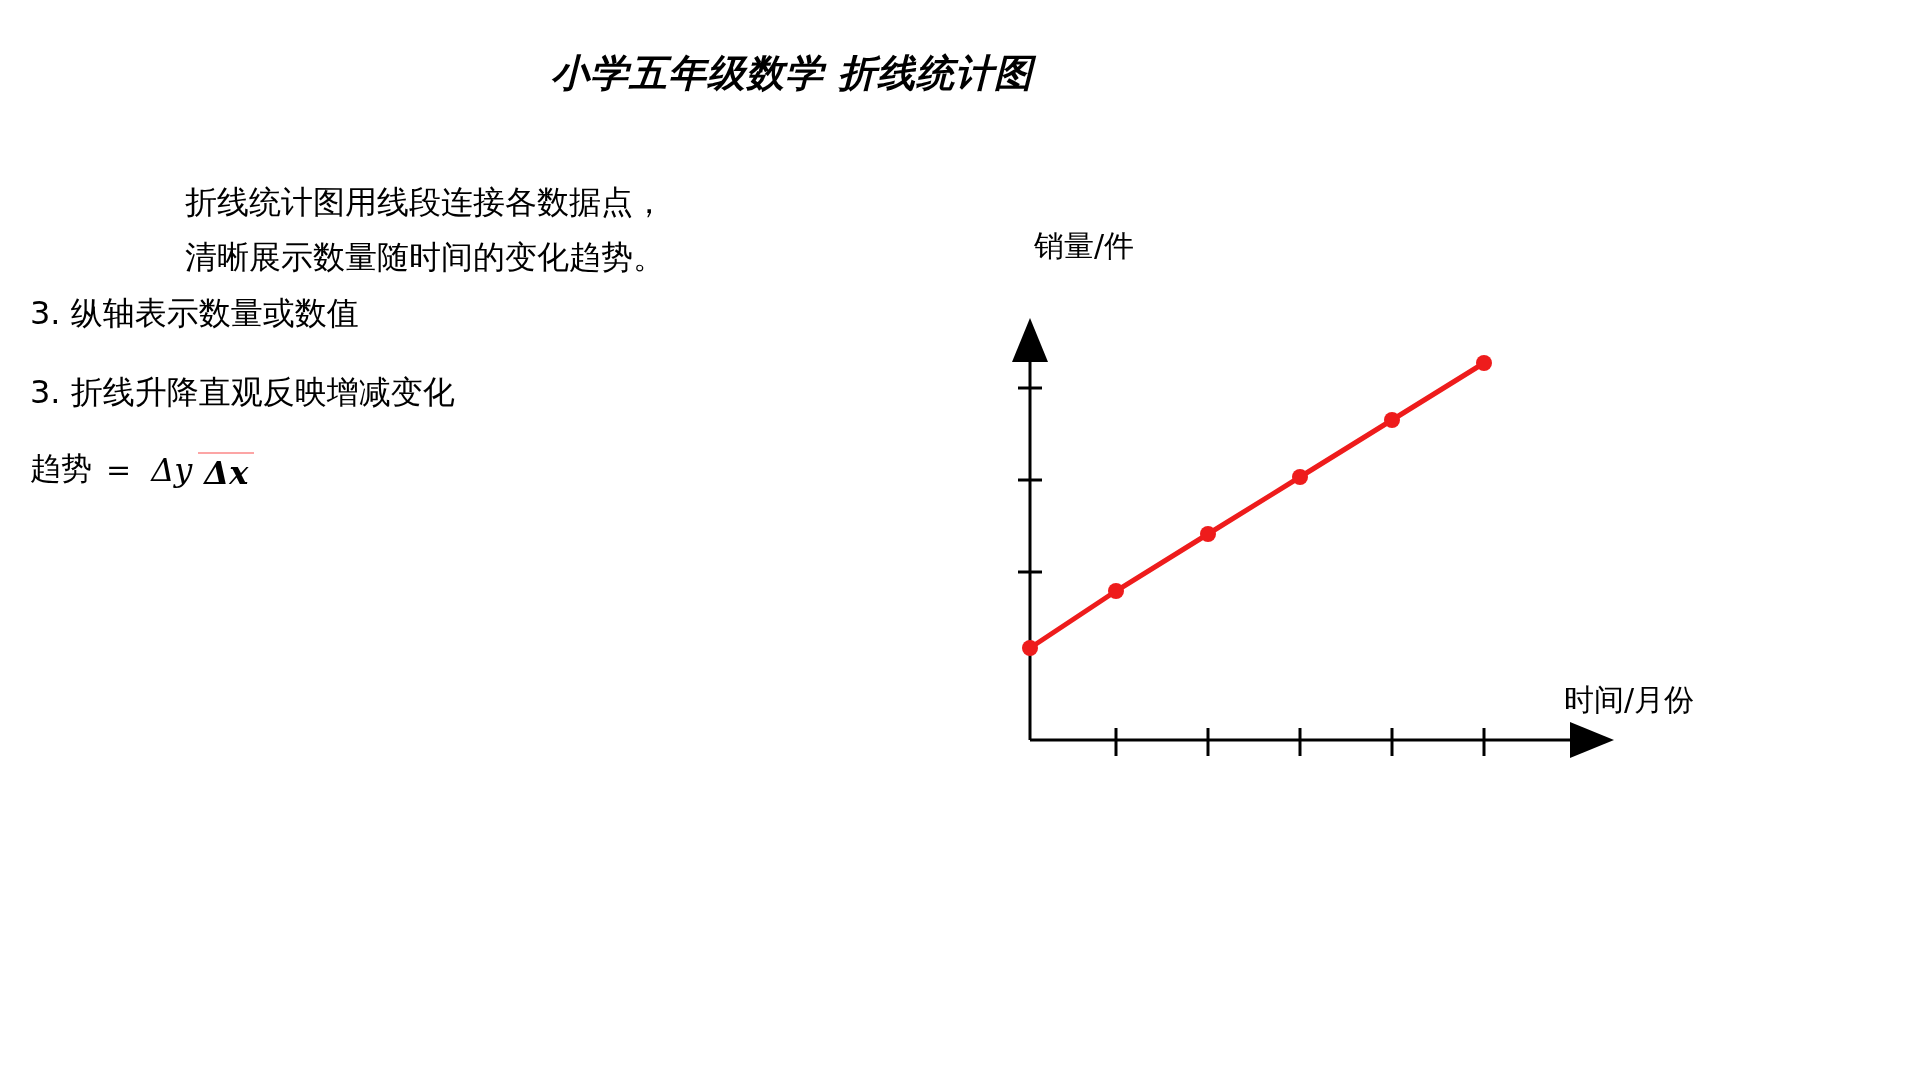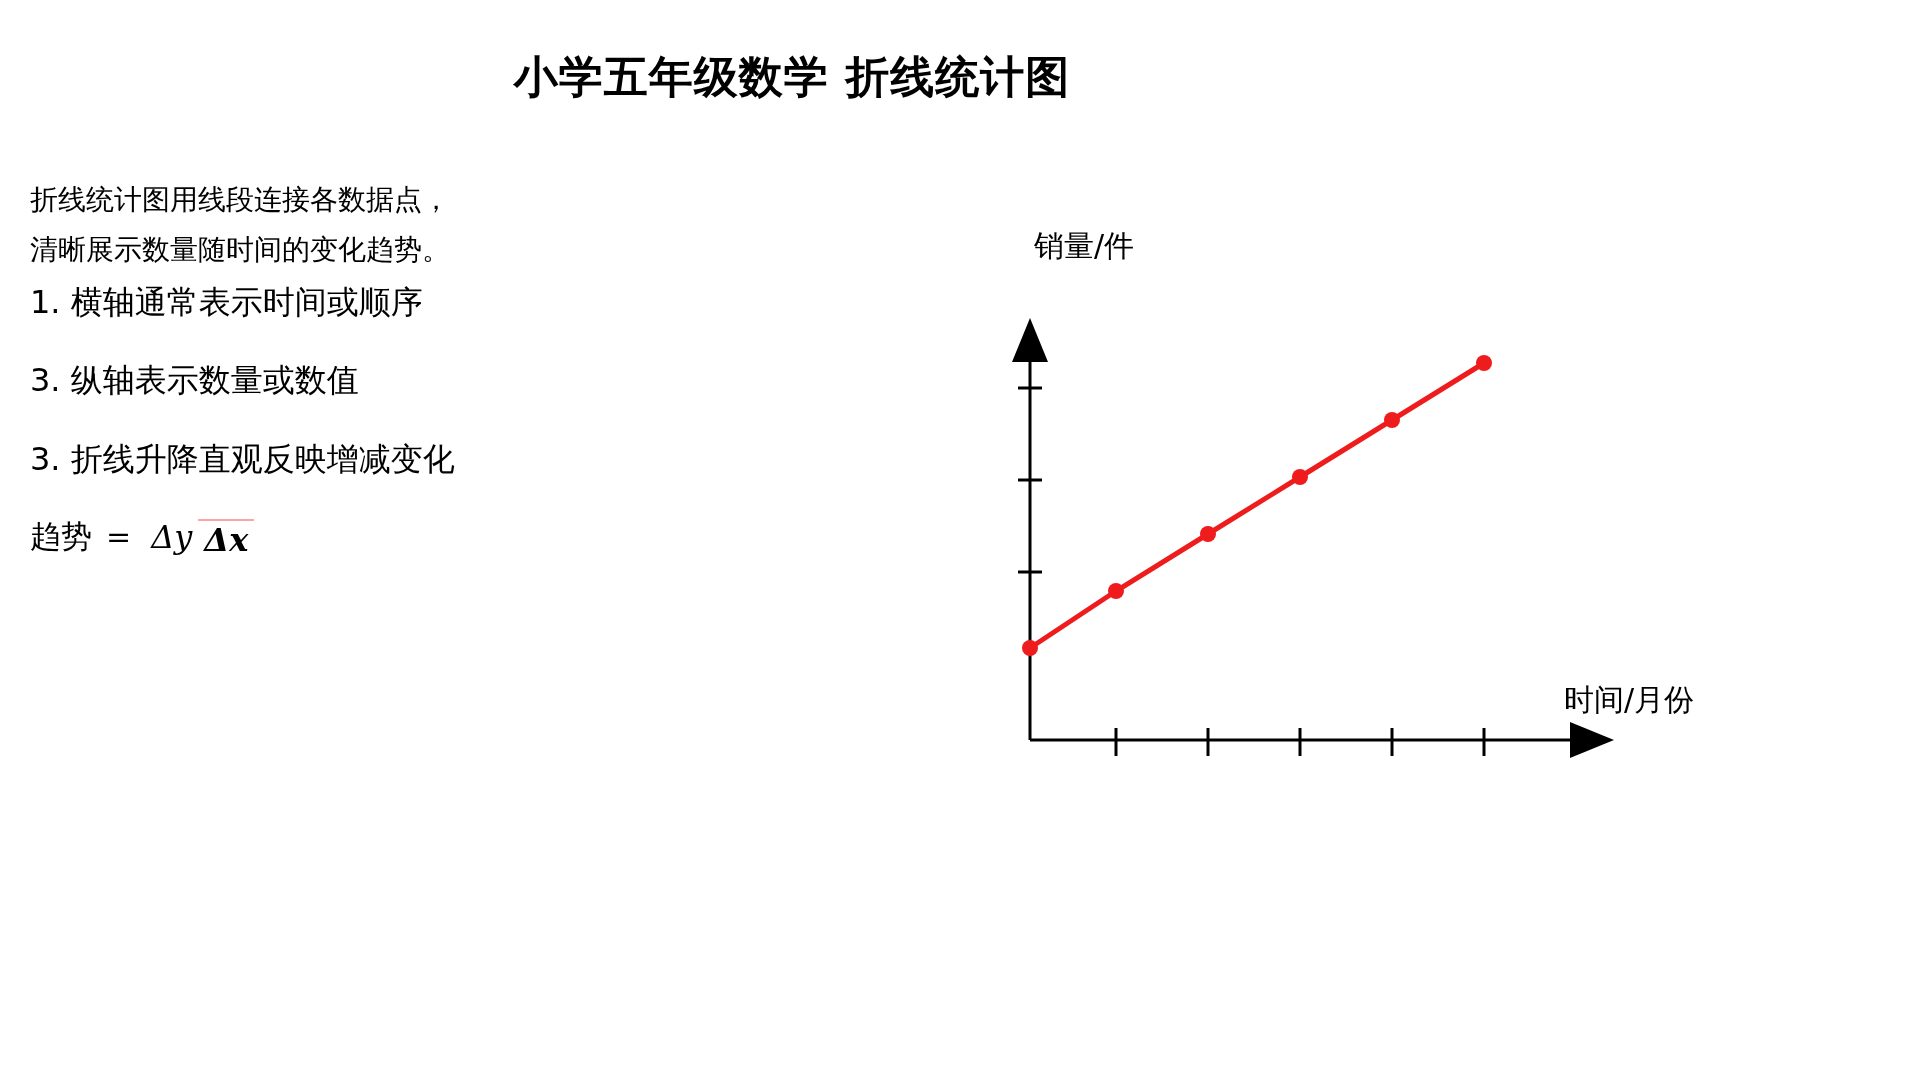--- a/index.html
+++ b/index.html
@@ -15,37 +15,39 @@
     color: #000000;
     overflow: hidden;
   }
 
   #page-title {
     position: absolute;
     top: 48px;
     left: 0;
     width: 1584px;
     text-align: center;
-    font-size: 44px;
+    font-size: 38px;
     font-weight: bold;
     letter-spacing: 1px;
+    font-style: italic;
   }
 
   #text-column {
     position: absolute;
     left: 30px;
     top: 180px;
     width: 790px;
   }
 
   .para {
-    font-size: 28px;
+    font-size: 32px;
     line-height: 1.42;
     margin: 0 0 10px 0;
     white-space: nowrap;
+    text-align: center;
   }
 
   .list-item {
     font-size: 32px;
     line-height: 1.4;
     margin: 0 0 34px 0;
     white-space: nowrap;
   }
   .list-item:first-of-type { margin-top: 38px; }
 
@@ -113,21 +115,20 @@
 </style>
 </head>
 <body>
 
 <div id="page-title">小学五年级数学 折线统计图</div>
 
 <div id="text-column">
   <p class="para">折线统计图用线段连接各数据点，</p>
   <p class="para">清晰展示数量随时间的变化趋势。</p>
 
-  <p class="list-item">1. 横轴通常表示时间或顺序</p>
   <p class="list-item">3. 纵轴表示数量或数值</p>
   <p class="list-item">3. 折线升降直观反映增减变化</p>
 
   <div id="formula">
     <span class="lhs">趋势</span>
     <span class="eq">=</span>
     <span class="frac">
       <span class="num">Δy</span>
       <span class="den">Δx</span>
     </span>

